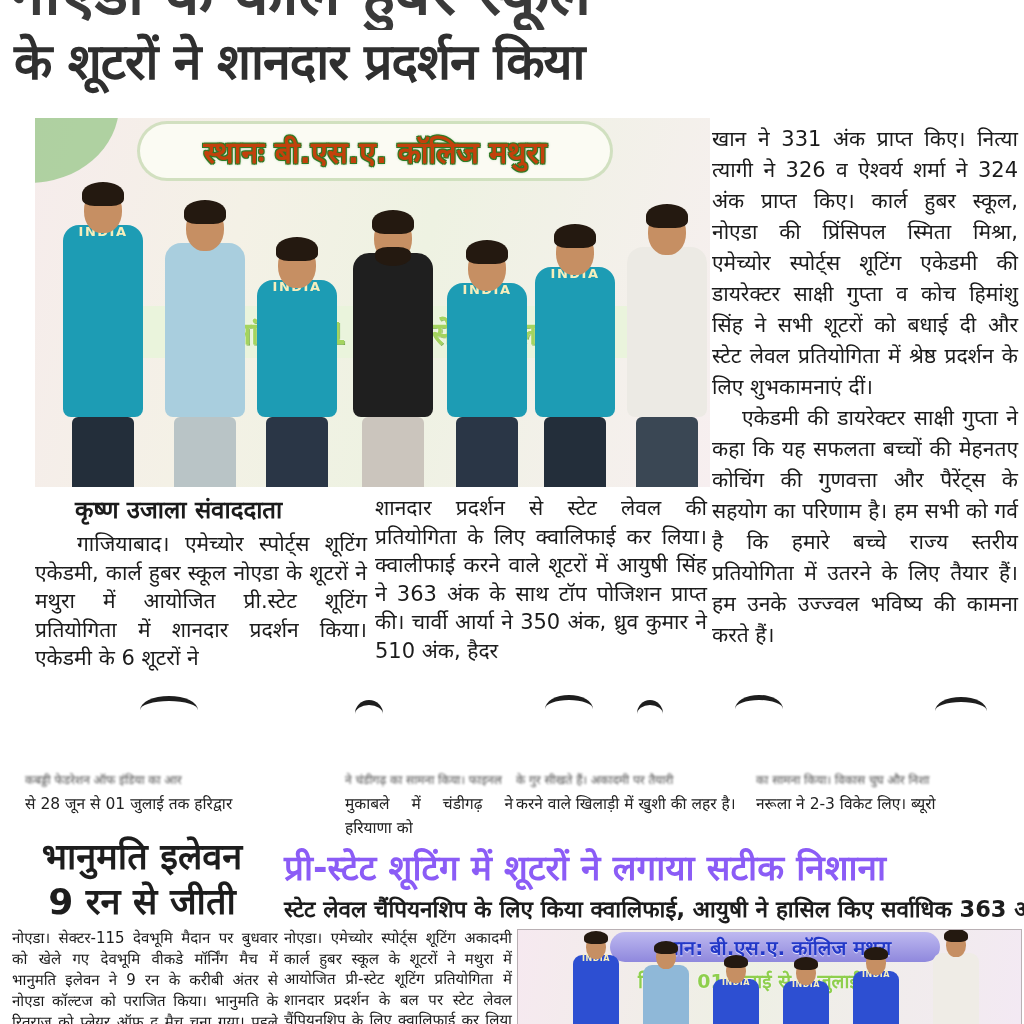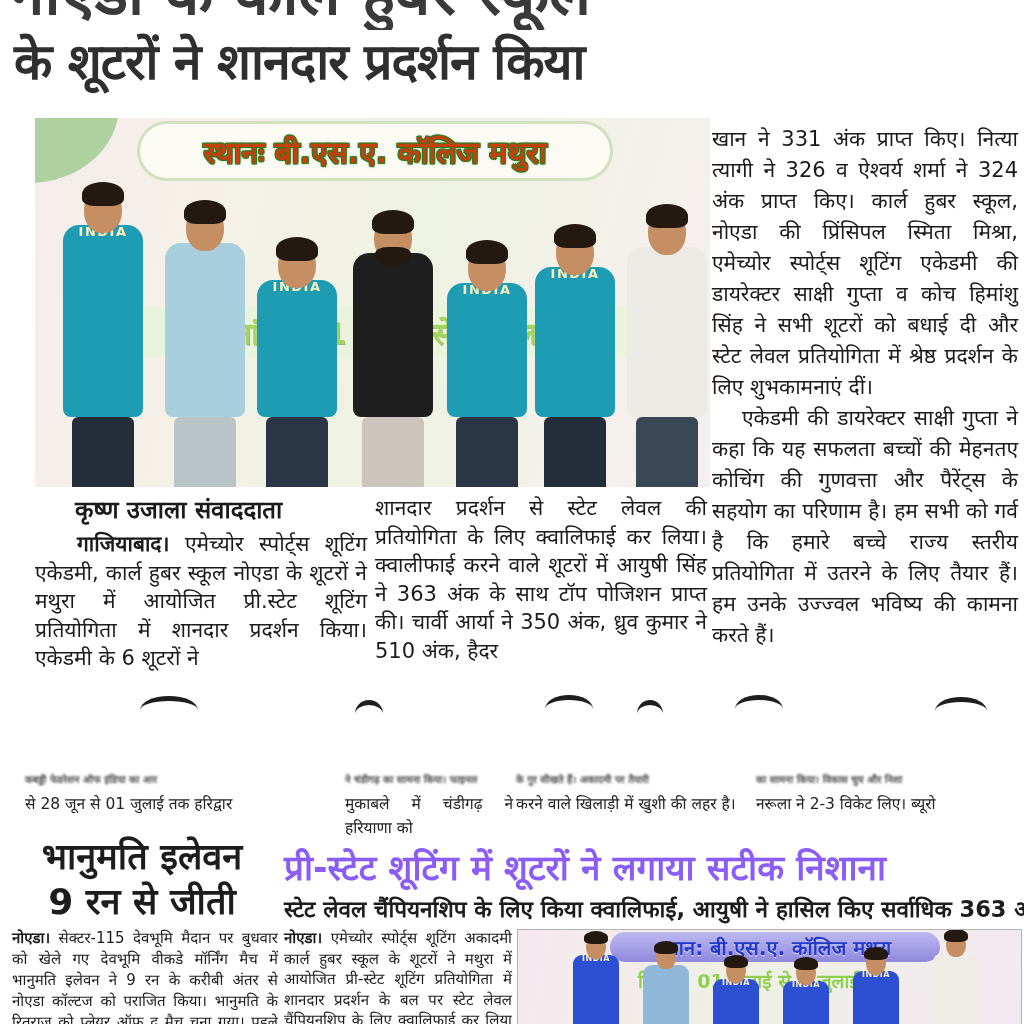--- a/index.html
+++ b/index.html
@@ -57,28 +57,28 @@
   
   .col{position:absolute;text-align:justify;}
   .col p{margin:0;}
   .rightcol{left:712px;top:124px;width:306px;font-size:21px;line-height:31px;}
   .rightcol p + p{text-indent:30px;}
   .byline{position:absolute;left:35px;top:494px;width:332px;font-size:24px;font-weight:700;
         padding-left:40px;line-height:32px;}
   .leftcol{left:35px;top:530px;width:332px;font-size:21px;line-height:28.5px;}
   .leftcol p{text-indent:42px;}
   .midcol{left:375px;top:494px;width:332px;font-size:21px;line-height:28.5px;}
-  strong.dl{font-weight:700;}
+  strong.dl{font-weight:400;}
 
   
   .frag{position:absolute;height:9px;border-top:5px solid #1e1e1e;border-radius:50%/100% 100% 0 0;}
 
   
   .strip{position:absolute;top:768px;font-size:15.5px;line-height:24px;color:#222;}
-  .strip .blur1{filter:blur(0.9px);opacity:.78;font-size:10px;font-weight:bold;}
+  .strip .blur1{filter:blur(0.9px);opacity:.78;font-size:12px;}
 
   
   .hl-cricket{position:absolute;left:8px;top:834px;width:268px;text-align:center;
         font-size:36px;font-weight:700;line-height:45px;color:#1d1d1d;}
   .body-cricket{left:12px;top:928px;width:266px;font-size:15px;line-height:21px;}
   .hl-shoot{position:absolute;left:284px;top:843px;width:736px;font-size:35px;font-weight:700;
         white-space:nowrap;color:#8b5cf6;}
   .sub-shoot{position:absolute;left:284px;top:893px;width:740px;font-size:22.5px;font-weight:700;
         white-space:nowrap;color:#1d1d1d;}
   .body-shoot{left:284px;top:928px;width:228px;font-size:15px;line-height:20.5px;}

